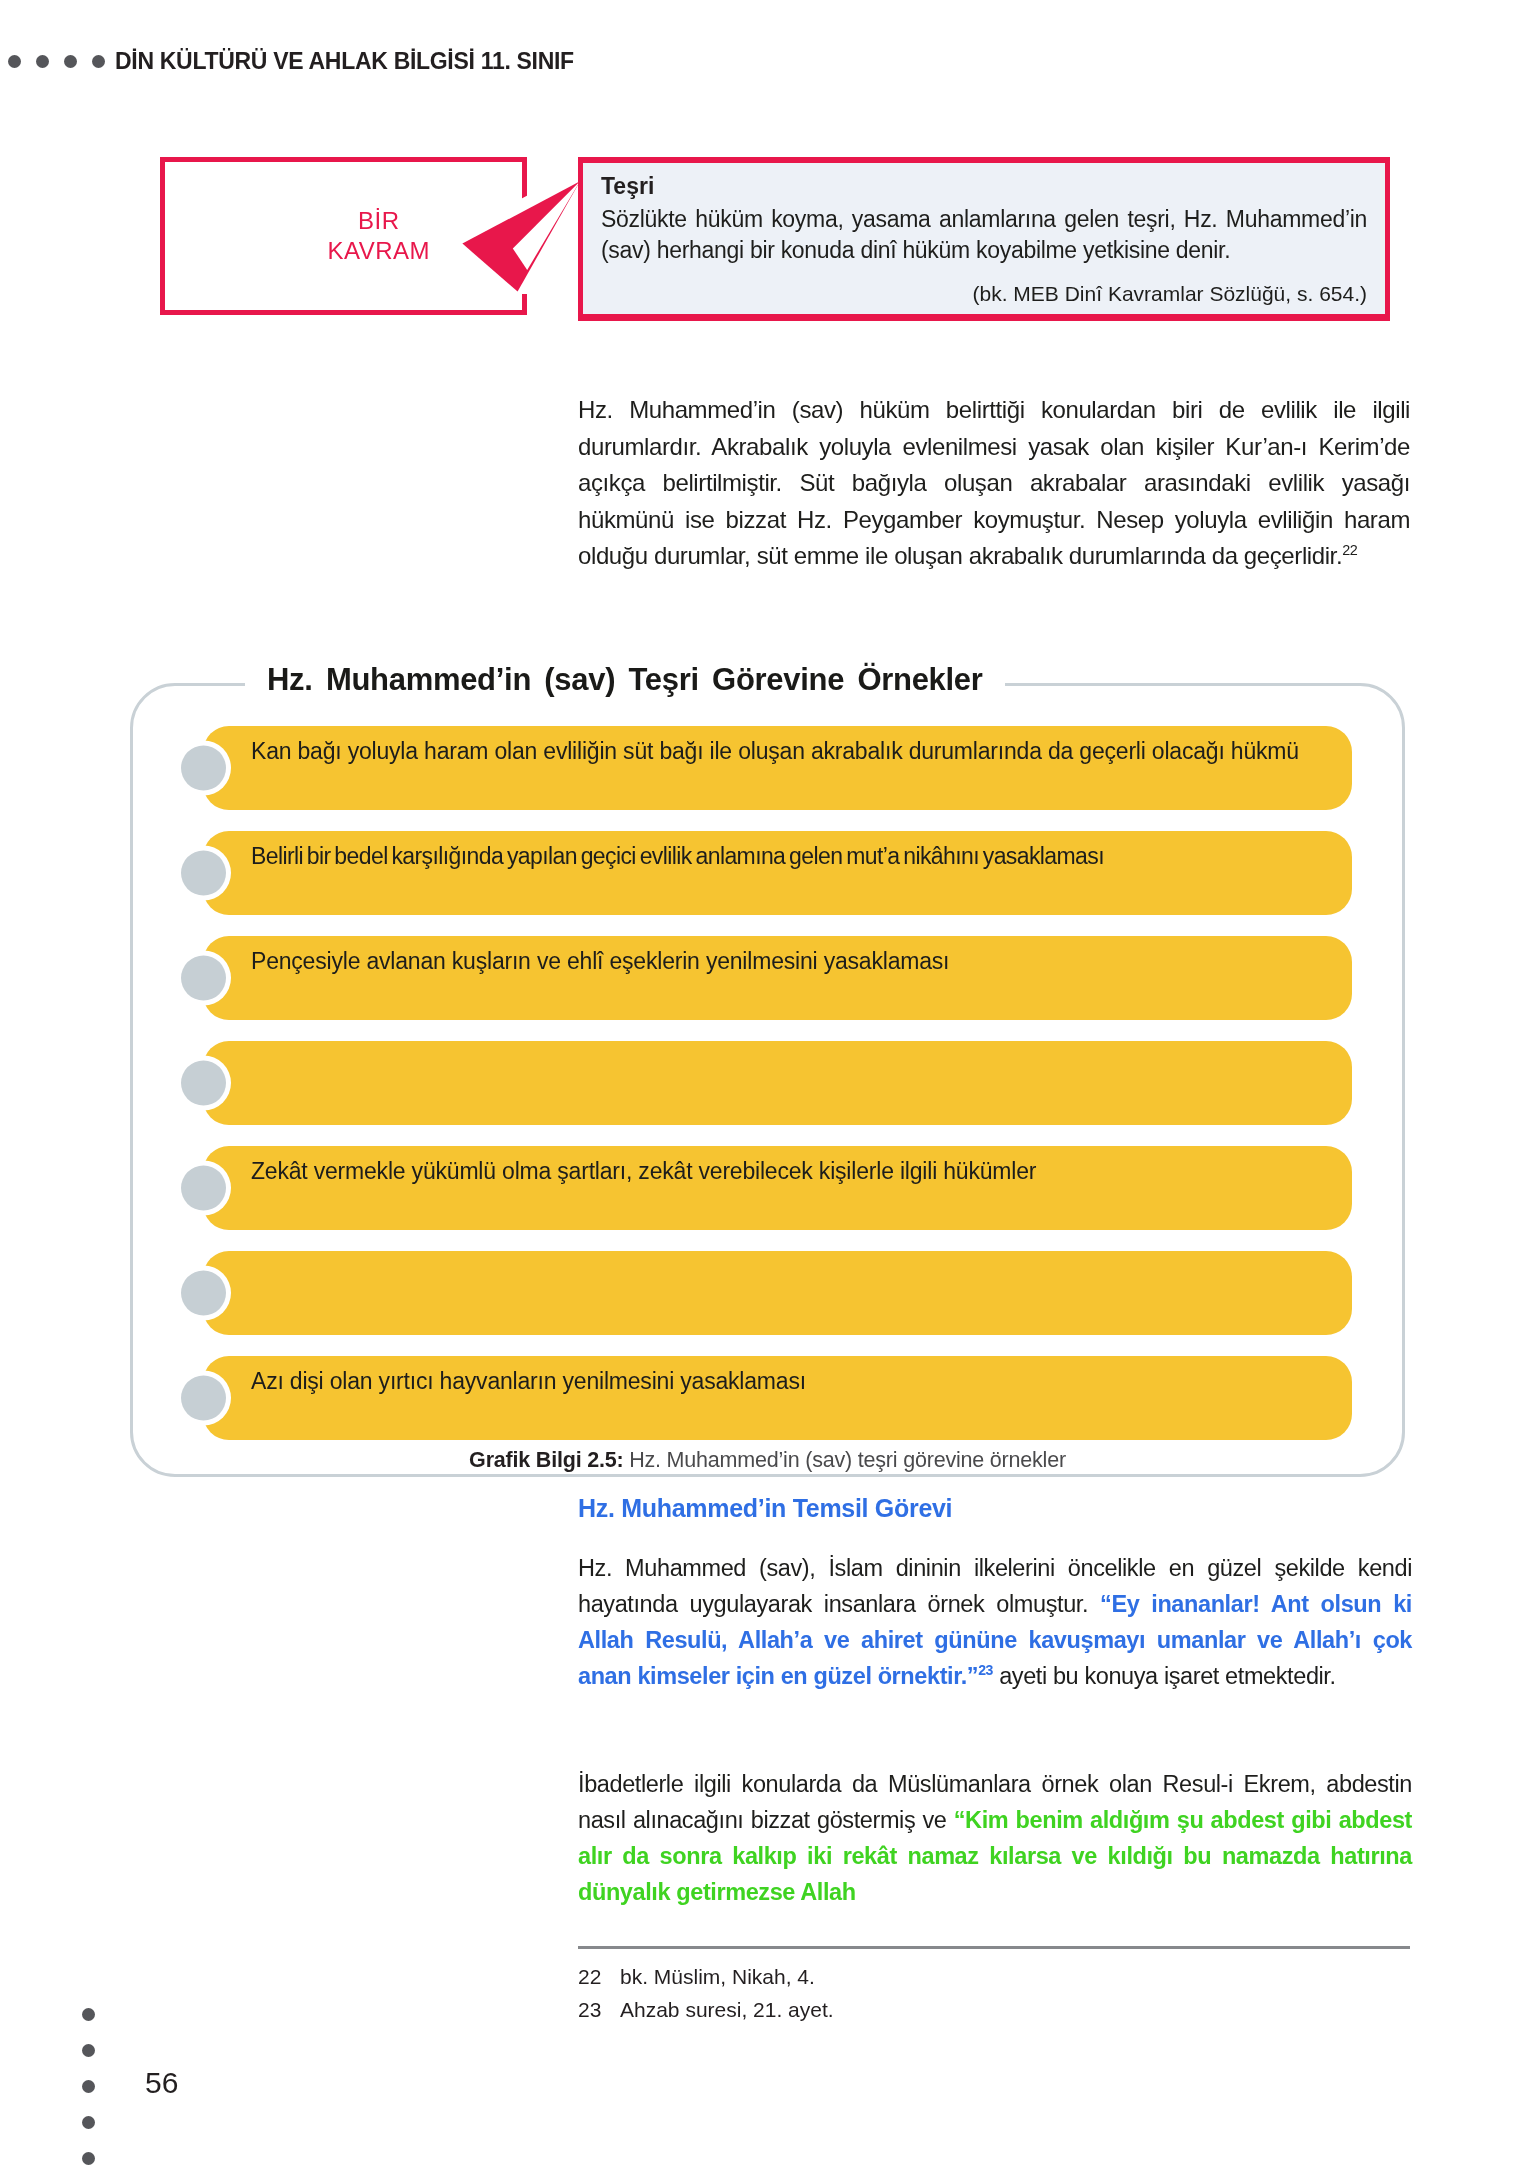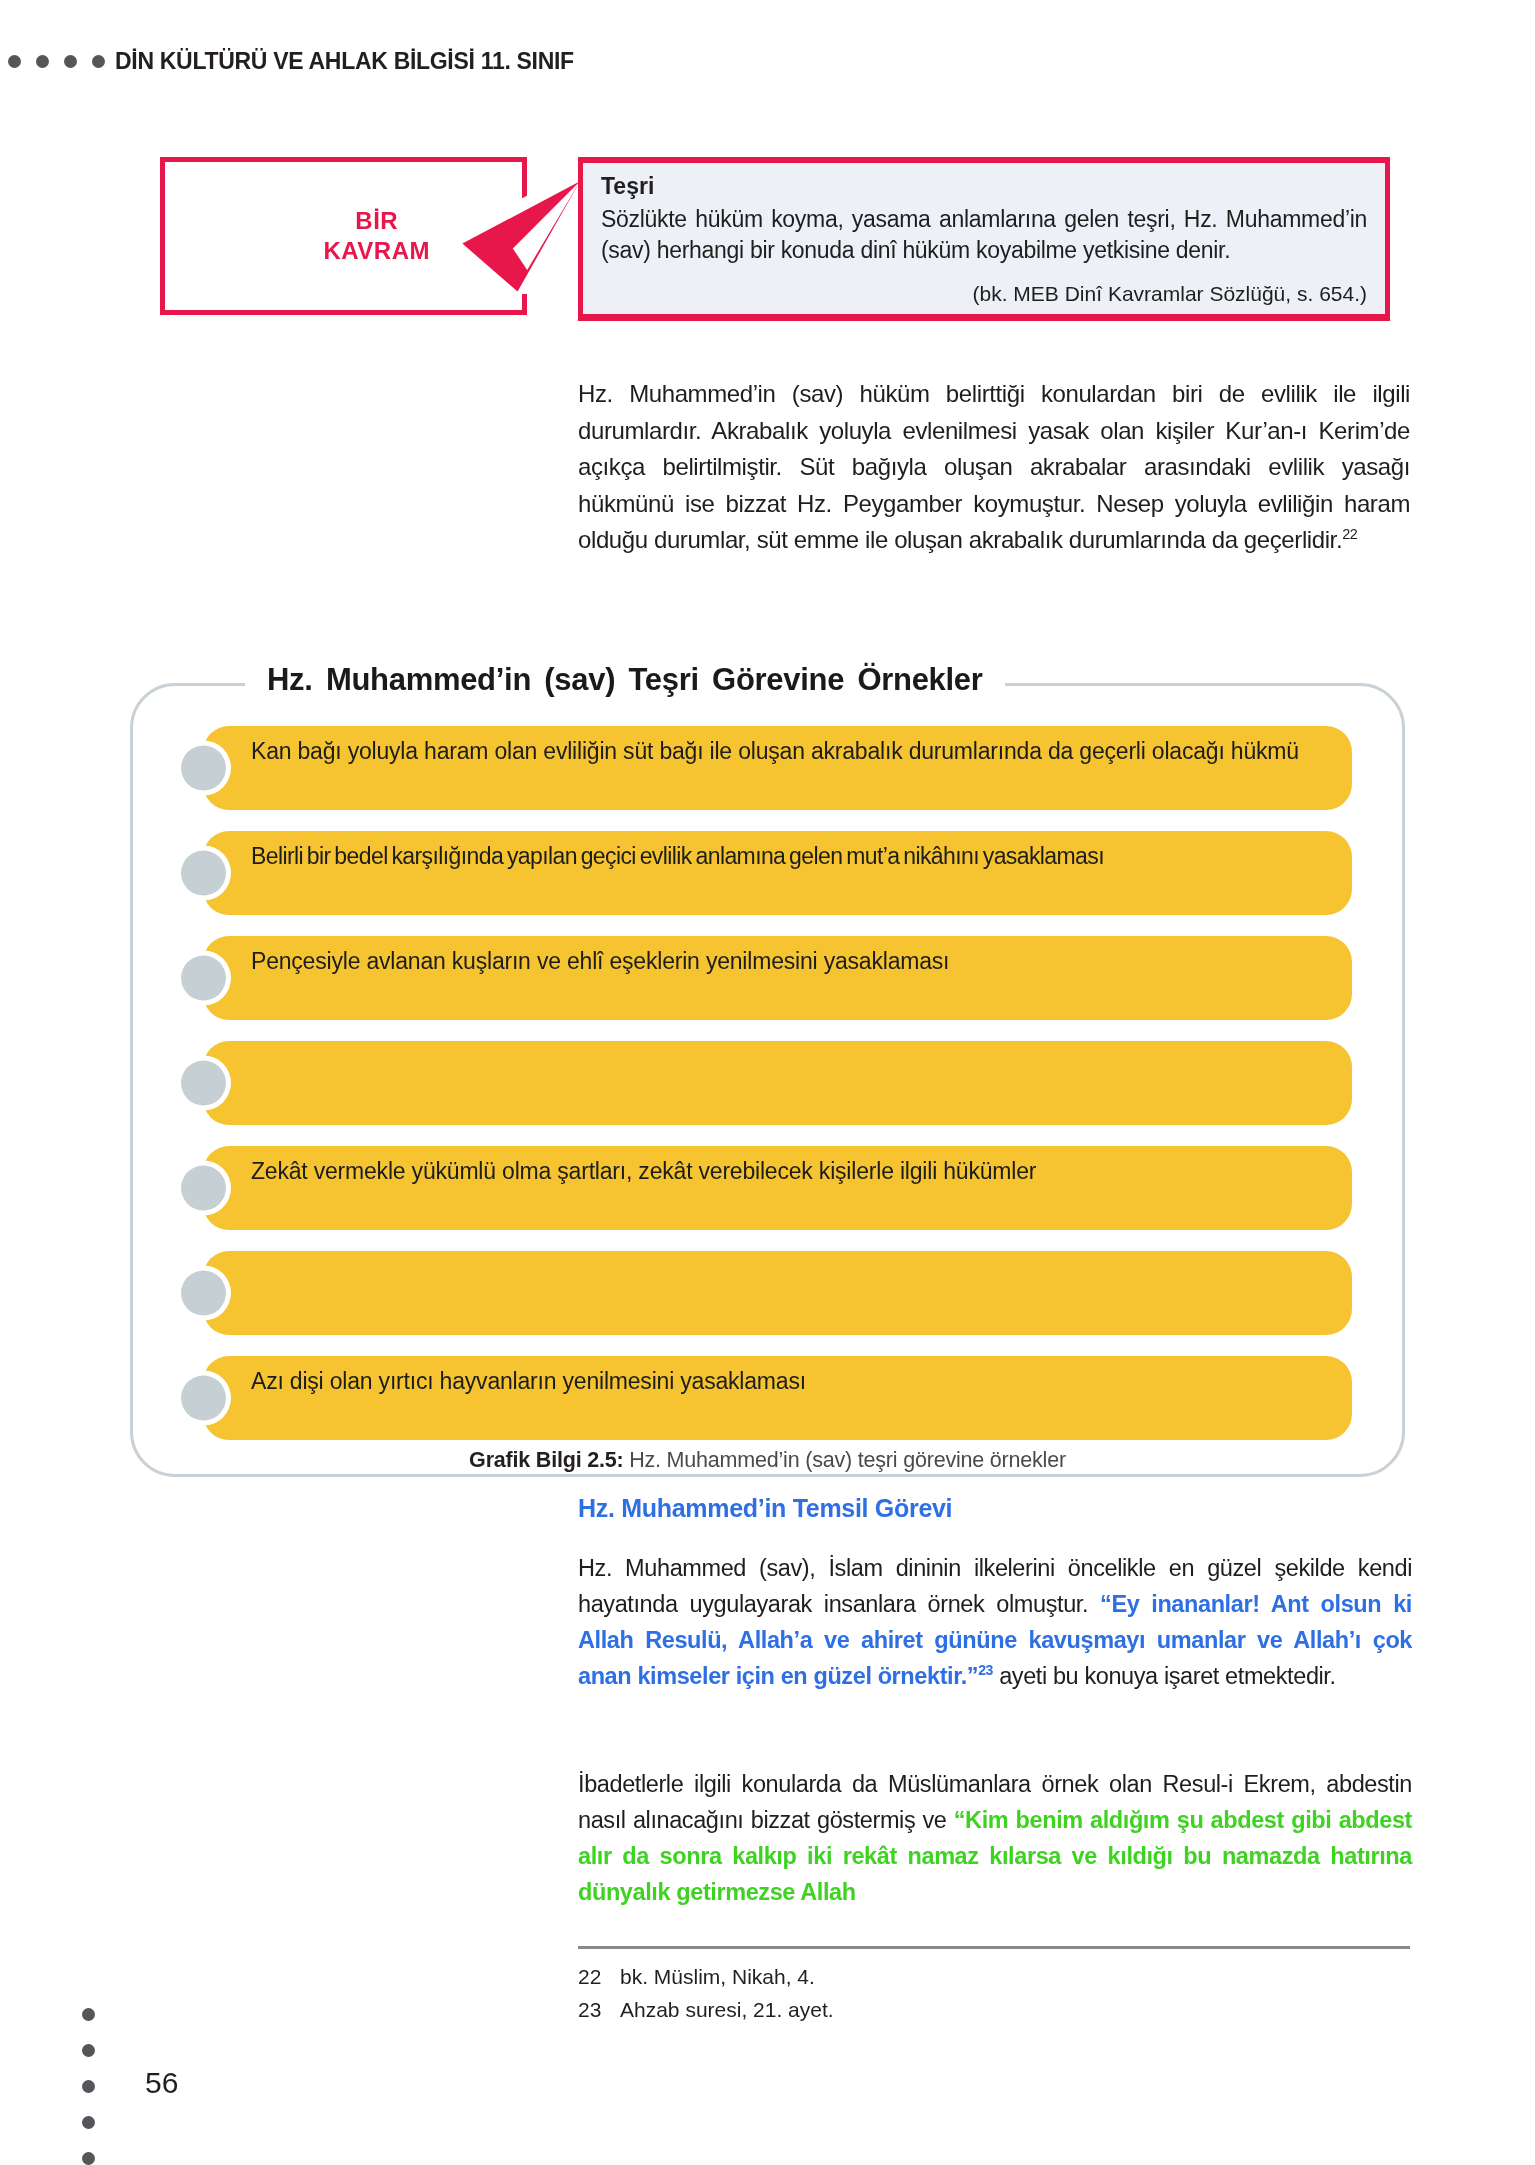--- a/index.html
+++ b/index.html
@@ -18,39 +18,39 @@
     font-size:23px; font-weight:700; letter-spacing:-0.3px; color:#231f20;
   }
 
   
   .kavram-box {
     position:absolute; left:160px; top:157px; width:367px; height:158px;
     border:5px solid #e8174b;
   }
   .kavram-label {
     position:absolute; right:92px; top:50%; transform:translateY(-50%);
-    text-align:center; color:#e8174b; font-weight:700; font-size:24px; line-height:30px;
+    text-align:center; color:#e8174b; font-weight:400; font-size:24px; line-height:30px;
     letter-spacing:0.5px;
   }
   .plane-wrap { position:absolute; right:-58px; top:12px; width:120px; height:120px; }
 
   
   .tesri-box {
     position:absolute; left:578px; top:157px; width:812px;
     background:#edf1f7;
     border:5px solid #e8174b; border-top-width:6px; border-bottom-width:7px;
     padding:10px 18px 8px 18px;
   }
   .tesri-term { font-size:23px; font-weight:700; color:#231f20; margin-bottom:4px; }
   .tesri-def  { font-size:23px; line-height:31px; text-align:justify; letter-spacing:-0.3px; }
   .tesri-src  { font-size:21px; text-align:right; margin-top:16px; }
 
   
   .intro {
-    position:absolute; left:578px; top:376px; width:832px;
+    position:absolute; left:578px; top:392px; width:832px;
     font-size:24px; line-height:36.5px; text-align:justify; letter-spacing:-0.4px;
   }
   sup { font-size:60%; vertical-align:super; line-height:0; }
 
   
   .grafik {
     position:absolute; left:130px; top:683px; width:1275px;
     border:3px solid #c9d1d6; border-radius:45px;
   }
   .grafik-title {

